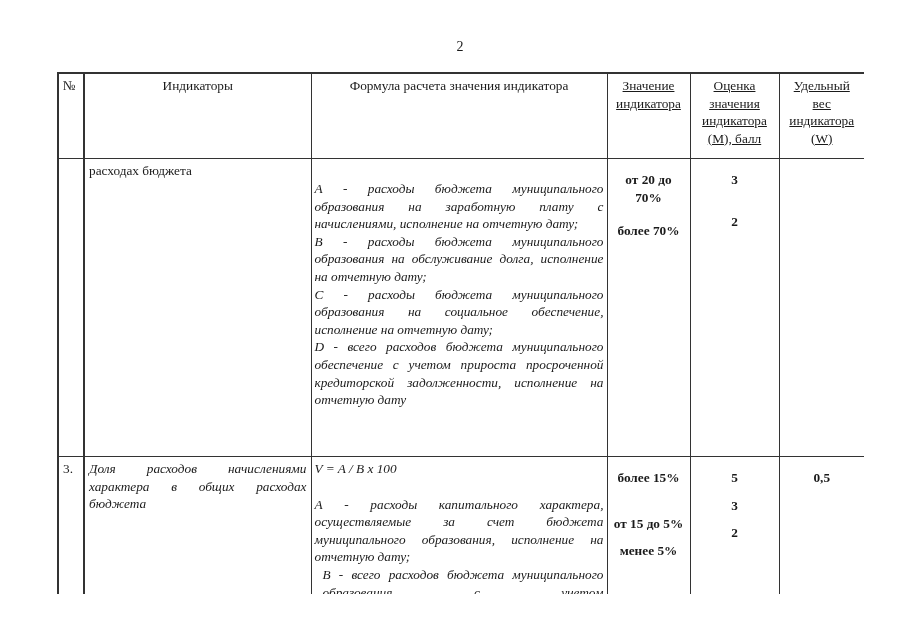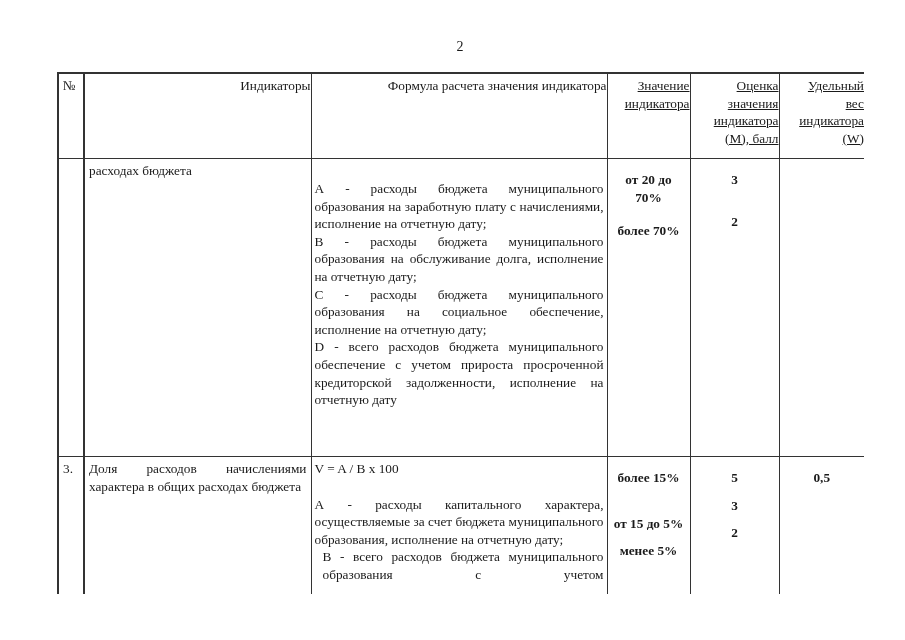--- a/index.html
+++ b/index.html
@@ -45,30 +45,30 @@
       font-weight: normal;
     }
     table { border-left: 2px solid #333; border-right: 2px solid #333; border-top: 2px solid #333; }
     col.c0 { width: 26px; }
     col.c1 { width: 227px; }
     col.c2 { width: 296px; }
     col.c3 { width: 83px; }
     col.c4 { width: 89px; }
     col.c5 { width: 86px; }
 
-    th { height: 81px; text-align: right; padding-top: 3px; }
+    th { height: 81px; text-align: center; padding-top: 3px; }
     th.num { text-align: left; padding-left: 4px; }
     th .hdr { display: block; line-height: 17.5px; text-decoration: underline; }
 
     td.num { padding-left: 4px; padding-top: 3px; }
     td.ind { padding: 3px 4px 0 4px; text-align: justify; }
     td.formula { padding: 3px 3px 0 3px; text-align: justify; }
     td.vals, td.scores, td.weight { text-align: center; padding-top: 12px; font-weight: bold; }
 
-    .block { display: block; text-align: justify; text-align-last: left; }
+    .block { display: block; text-align: justify; text-align-last: left; font-style: italic; }
     .block.just { text-align-last: justify; margin-left: 8px; }
     .gap { display: block; height: 18px; }
 
     .v-item { display: block; }
     .row1 td { height: 285px; }
     .row2 td { height: 160px; }
     .thick-l { border-left: 2px solid #333; }
   </style>
 </head>
 <body>

